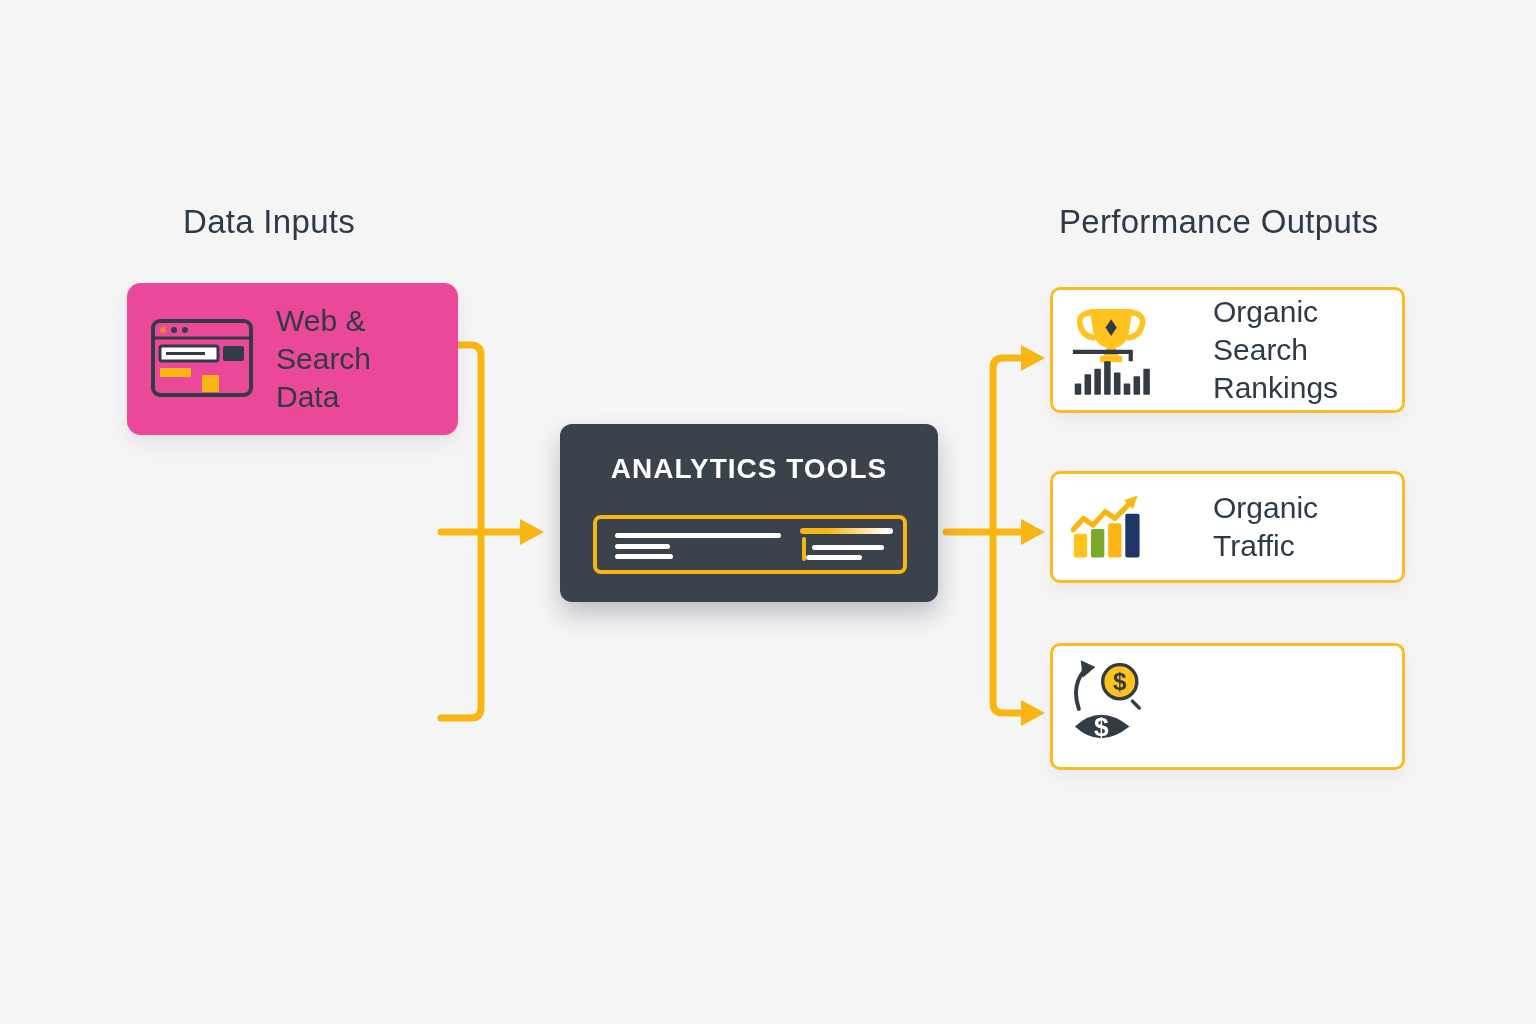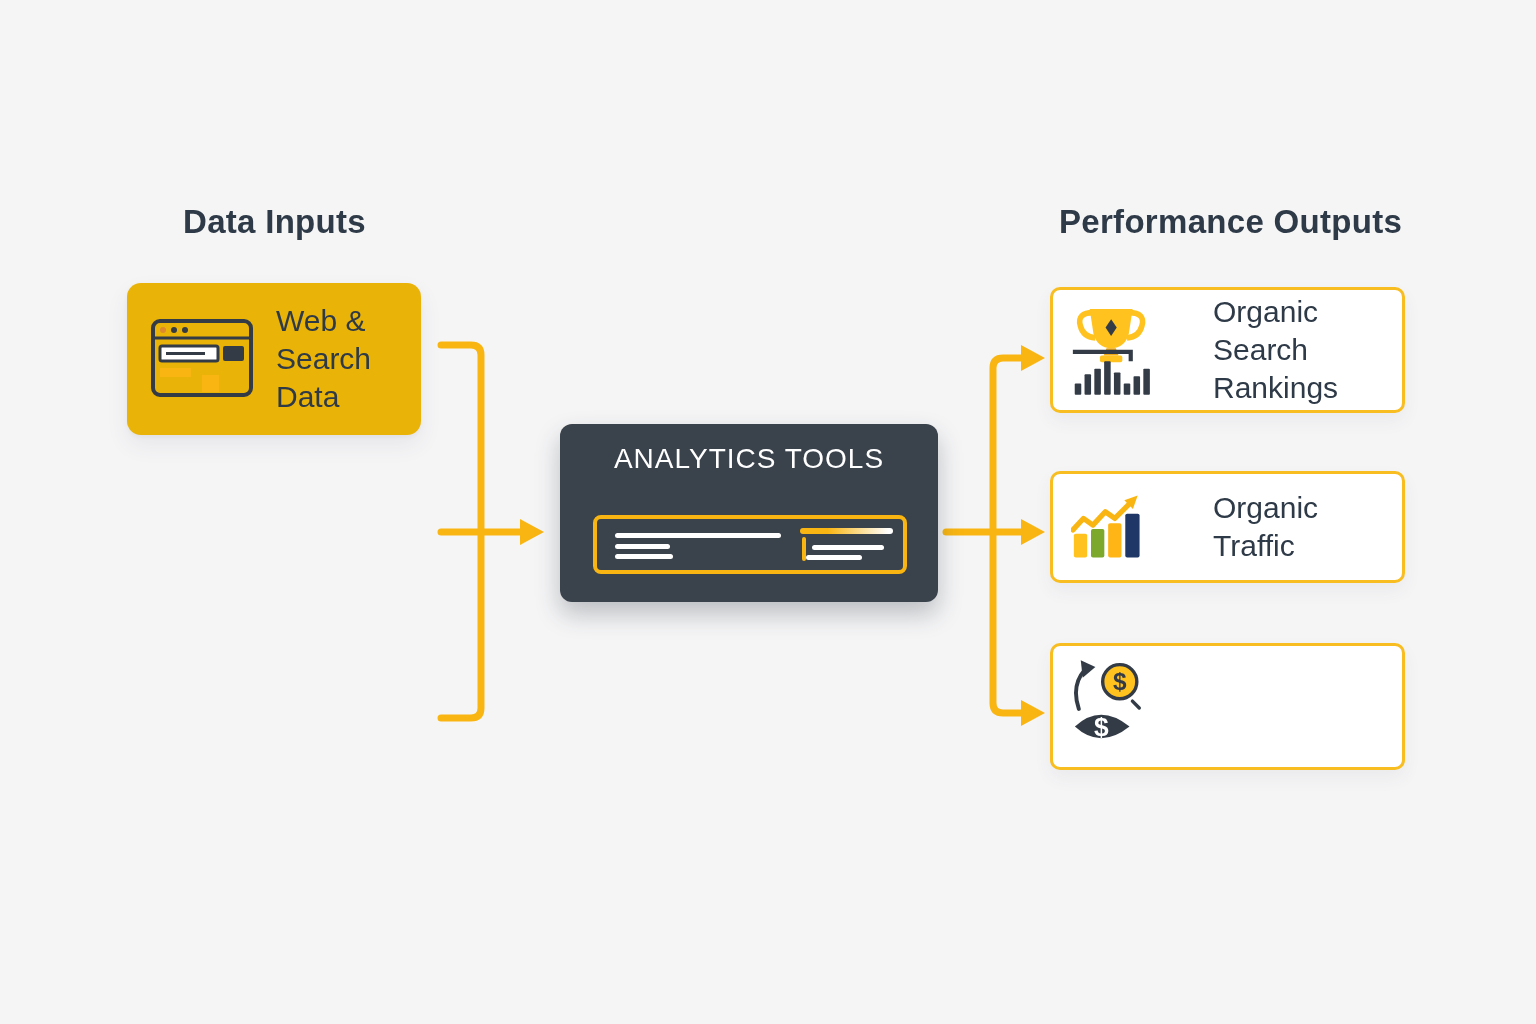--- a/index.html
+++ b/index.html
@@ -14,36 +14,36 @@
     --bar-navy:#1F3766;
     --bar-amber:#FFB515;
   }
   *{margin:0;padding:0;box-sizing:border-box;}
   html,body{width:1536px;height:1024px;overflow:hidden;}
   body{background:var(--background);font-family:"Liberation Sans",sans-serif;color:var(--text);}
   .canvas{position:relative;width:1536px;height:1024px;background:var(--background);}
 
   .connectors{position:absolute;left:0;top:0;width:1536px;height:1024px;z-index:1;}
 
-  .col-header{position:absolute;font-size:33px;font-weight:700;letter-spacing:.3px;color:var(--text);z-index:3;}
+  .col-header{position:absolute;font-size:33px;font-weight:400;letter-spacing:.3px;color:var(--text);z-index:3;}
   .col-header.left{left:183px;top:203px;}
   .col-header.right{left:1059px;top:203px;}
 
-  .in-card{position:absolute;left:127px;width:294px;background:#eab308;border-radius:14px;
+  .in-card{position:absolute;left:127px;width:331px;background:#ec4899;border-radius:14px;
     box-shadow:0 10px 22px rgba(60,70,90,.08),0 2px 5px rgba(0,0,0,.04);
     display:flex;align-items:center;padding-left:23px;z-index:2;}
   .in-card .icon-slot{width:112px;min-width:112px;display:flex;align-items:center;justify-content:flex-start;margin-right:14px;}
   .in-card .label{font-size:30px;line-height:38px;width:155px;color:var(--text);}
   #in-card-1{top:283px;height:152px;}
   #in-card-2{top:470px;height:158px;}
   #in-card-3{top:660px;height:142px;}
 
   .center-box{position:absolute;left:560px;top:424px;width:378px;height:178px;background:var(--dark);
     border-radius:12px;box-shadow:0 12px 24px rgba(40,50,60,.28);z-index:2;}
-  .center-box .title{margin-top:19px;text-align:center;color:#ffffff;font-size:28px;font-weight:normal;letter-spacing:1px;}
+  .center-box .title{margin-top:29px;text-align:center;color:#ffffff;font-size:28px;font-weight:bold;letter-spacing:1px;}
   .center-panel{position:absolute;left:33px;top:91px;width:314px;height:59px;border:4px solid var(--accent);border-radius:8px;}
   .center-panel .ln{position:absolute;border-radius:3px;}
   .ln.white{background:#ffffff;}
   .ln.yellow{background:var(--accent);}
   .ln.grad{background:linear-gradient(90deg,var(--accent) 30%,#ffffff 95%);}
   .ln1{left:18px;top:14px;width:166px;height:5px;}
   .ln2{left:18px;top:25px;width:55px;height:5px;}
   .ln3{left:18px;top:35px;width:58px;height:5px;}
   .ln4{left:203px;top:9px;width:93px;height:6px;}
   .ln5{left:205px;top:18px;width:4px;height:24px;}

